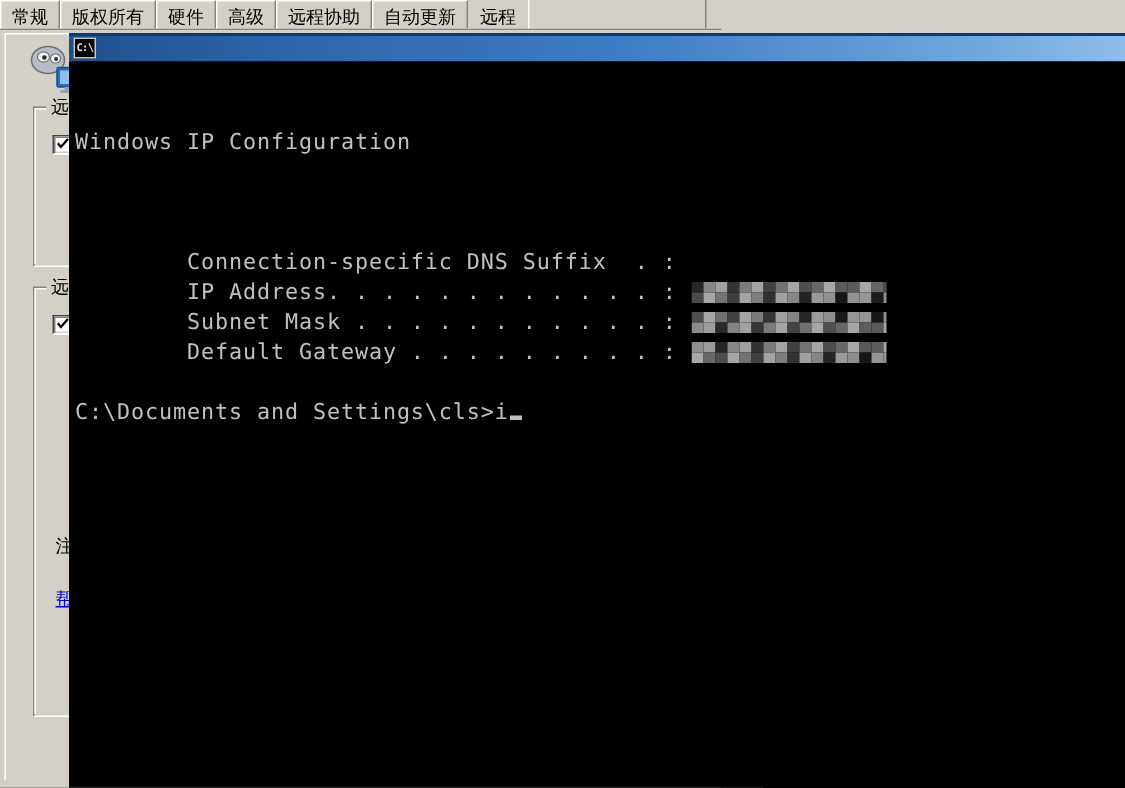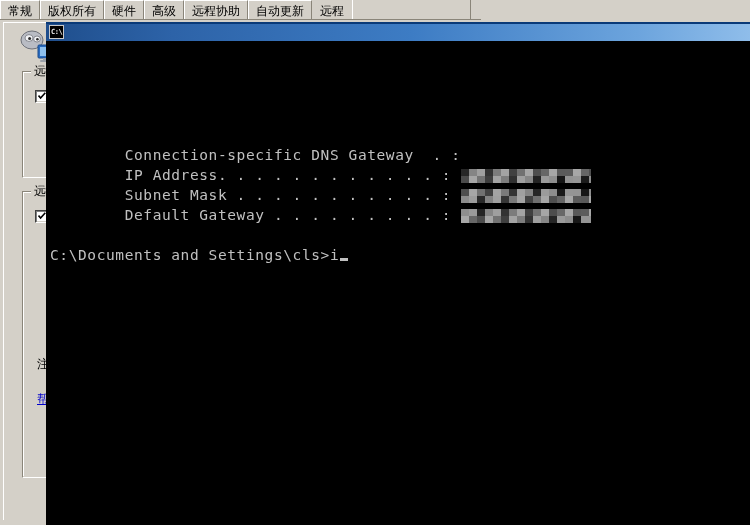--- a/index.html
+++ b/index.html
@@ -360,23 +360,24 @@
   <div id="console-titlebar">
     <div id="console-titlebar-top"></div>
     <div id="cmd-icon">
       <span>C:\</span>
     </div>
   </div>
   <div id="console-leftedge"></div>
   <div id="console-body">
       <div class="cline blank"></div>
       <div class="cline blank"></div>
-      <div class="cline blank"></div>
-      <div class="cline blank"></div>
-      <div class="cline blank"></div>
-      <div class="cline">        Connection-specific DNS Gateway  . : </div>
+      <div class="cline">Windows IP Configuration</div>
+      <div class="cline blank"></div>
+      <div class="cline blank"></div>
+      <div class="cline blank"></div>
+      <div class="cline">        Connection-specific DNS Suffix  . : </div>
       <div class="cline">        IP Address. . . . . . . . . . . . : <span class="redact" style="width: 130px;"><i style="left: 0px; top: 0px; background: rgb(39, 39, 39);"></i><i style="left: 8px; top: 0px; background: rgb(133, 133, 133);"></i><i style="left: 16px; top: 0px; background: rgb(160, 160, 160);"></i><i style="left: 24px; top: 0px; background: rgb(52, 52, 52);"></i><i style="left: 32px; top: 0px; background: rgb(124, 124, 124);"></i><i style="left: 40px; top: 0px; background: rgb(164, 164, 164);"></i><i style="left: 48px; top: 0px; background: rgb(65, 65, 65);"></i><i style="left: 56px; top: 0px; background: rgb(113, 113, 113);"></i><i style="left: 64px; top: 0px; background: rgb(166, 166, 166);"></i><i style="left: 72px; top: 0px; background: rgb(78, 78, 78);"></i><i style="left: 80px; top: 0px; background: rgb(103, 103, 103);"></i><i style="left: 88px; top: 0px; background: rgb(167, 167, 167);"></i><i style="left: 96px; top: 0px; background: rgb(90, 90, 90);"></i><i style="left: 104px; top: 0px; background: rgb(91, 91, 91);"></i><i style="left: 112px; top: 0px; background: rgb(167, 167, 167);"></i><i style="left: 120px; top: 0px; background: rgb(102, 102, 102);"></i><i style="left: 128px; top: 0px; background: rgb(79, 79, 79);"></i><i style="left: 0px; top: 7px; background: rgb(75, 75, 75);"></i><i style="left: 8px; top: 7px; background: rgb(166, 166, 166);"></i><i style="left: 16px; top: 7px; background: rgb(116, 116, 116);"></i><i style="left: 24px; top: 7px; background: rgb(62, 62, 62);"></i><i style="left: 32px; top: 7px; background: rgb(163, 163, 163);"></i><i style="left: 40px; top: 7px; background: rgb(126, 126, 126);"></i><i style="left: 48px; top: 7px; background: rgb(49, 49, 49);"></i><i style="left: 56px; top: 7px; background: rgb(159, 159, 159);"></i><i style="left: 64px; top: 7px; background: rgb(135, 135, 135);"></i><i style="left: 72px; top: 7px; background: rgb(35, 35, 35);"></i><i style="left: 80px; top: 7px; background: rgb(154, 154, 154);"></i><i style="left: 88px; top: 7px; background: rgb(143, 143, 143);"></i><i style="left: 96px; top: 7px; background: rgb(22, 22, 22);"></i><i style="left: 104px; top: 7px; background: rgb(147, 147, 147);"></i><i style="left: 112px; top: 7px; background: rgb(150, 150, 150);"></i><i style="left: 120px; top: 7px; background: rgb(27, 27, 27);"></i><i style="left: 128px; top: 7px; background: rgb(140, 140, 140);"></i></span></div>
       <div class="cline">        Subnet Mask . . . . . . . . . . . : <span class="redact" style="width: 130px;"><i style="left: 0px; top: 0px; background: rgb(78, 78, 78);"></i><i style="left: 8px; top: 0px; background: rgb(166, 166, 166);"></i><i style="left: 16px; top: 0px; background: rgb(113, 113, 113);"></i><i style="left: 24px; top: 0px; background: rgb(66, 66, 66);"></i><i style="left: 32px; top: 0px; background: rgb(164, 164, 164);"></i><i style="left: 40px; top: 0px; background: rgb(123, 123, 123);"></i><i style="left: 48px; top: 0px; background: rgb(52, 52, 52);"></i><i style="left: 56px; top: 0px; background: rgb(160, 160, 160);"></i><i style="left: 64px; top: 0px; background: rgb(132, 132, 132);"></i><i style="left: 72px; top: 0px; background: rgb(39, 39, 39);"></i><i style="left: 80px; top: 0px; background: rgb(155, 155, 155);"></i><i style="left: 88px; top: 0px; background: rgb(141, 141, 141);"></i><i style="left: 96px; top: 0px; background: rgb(25, 25, 25);"></i><i style="left: 104px; top: 0px; background: rgb(149, 149, 149);"></i><i style="left: 112px; top: 0px; background: rgb(148, 148, 148);"></i><i style="left: 120px; top: 0px; background: rgb(23, 23, 23);"></i><i style="left: 128px; top: 0px; background: rgb(142, 142, 142);"></i><i style="left: 0px; top: 7px; background: rgb(140, 140, 140);"></i><i style="left: 8px; top: 7px; background: rgb(156, 156, 156);"></i><i style="left: 16px; top: 7px; background: rgb(41, 41, 41);"></i><i style="left: 24px; top: 7px; background: rgb(131, 131, 131);"></i><i style="left: 32px; top: 7px; background: rgb(161, 161, 161);"></i><i style="left: 40px; top: 7px; background: rgb(54, 54, 54);"></i><i style="left: 48px; top: 7px; background: rgb(122, 122, 122);"></i><i style="left: 56px; top: 7px; background: rgb(164, 164, 164);"></i><i style="left: 64px; top: 7px; background: rgb(67, 67, 67);"></i><i style="left: 72px; top: 7px; background: rgb(112, 112, 112);"></i><i style="left: 80px; top: 7px; background: rgb(166, 166, 166);"></i><i style="left: 88px; top: 7px; background: rgb(80, 80, 80);"></i><i style="left: 96px; top: 7px; background: rgb(101, 101, 101);"></i><i style="left: 104px; top: 7px; background: rgb(167, 167, 167);"></i><i style="left: 112px; top: 7px; background: rgb(92, 92, 92);"></i><i style="left: 120px; top: 7px; background: rgb(89, 89, 89);"></i><i style="left: 128px; top: 7px; background: rgb(167, 167, 167);"></i></span></div>
       <div class="cline">        Default Gateway . . . . . . . . . : <span class="redact" style="width: 130px;"><i style="left: 0px; top: 0px; background: rgb(142, 142, 142);"></i><i style="left: 8px; top: 0px; background: rgb(154, 154, 154);"></i><i style="left: 16px; top: 0px; background: rgb(37, 37, 37);"></i><i style="left: 24px; top: 0px; background: rgb(134, 134, 134);"></i><i style="left: 32px; top: 0px; background: rgb(159, 159, 159);"></i><i style="left: 40px; top: 0px; background: rgb(51, 51, 51);"></i><i style="left: 48px; top: 0px; background: rgb(124, 124, 124);"></i><i style="left: 56px; top: 0px; background: rgb(163, 163, 163);"></i><i style="left: 64px; top: 0px; background: rgb(64, 64, 64);"></i><i style="left: 72px; top: 0px; background: rgb(114, 114, 114);"></i><i style="left: 80px; top: 0px; background: rgb(166, 166, 166);"></i><i style="left: 88px; top: 0px; background: rgb(77, 77, 77);"></i><i style="left: 96px; top: 0px; background: rgb(104, 104, 104);"></i><i style="left: 104px; top: 0px; background: rgb(167, 167, 167);"></i><i style="left: 112px; top: 0px; background: rgb(89, 89, 89);"></i><i style="left: 120px; top: 0px; background: rgb(92, 92, 92);"></i><i style="left: 128px; top: 0px; background: rgb(167, 167, 167);"></i><i style="left: 0px; top: 7px; background: rgb(167, 167, 167);"></i><i style="left: 8px; top: 7px; background: rgb(104, 104, 104);"></i><i style="left: 16px; top: 7px; background: rgb(76, 76, 76);"></i><i style="left: 24px; top: 7px; background: rgb(166, 166, 166);"></i><i style="left: 32px; top: 7px; background: rgb(115, 115, 115);"></i><i style="left: 40px; top: 7px; background: rgb(63, 63, 63);"></i><i style="left: 48px; top: 7px; background: rgb(163, 163, 163);"></i><i style="left: 56px; top: 7px; background: rgb(125, 125, 125);"></i><i style="left: 64px; top: 7px; background: rgb(50, 50, 50);"></i><i style="left: 72px; top: 7px; background: rgb(159, 159, 159);"></i><i style="left: 80px; top: 7px; background: rgb(134, 134, 134);"></i><i style="left: 88px; top: 7px; background: rgb(37, 37, 37);"></i><i style="left: 96px; top: 7px; background: rgb(154, 154, 154);"></i><i style="left: 104px; top: 7px; background: rgb(142, 142, 142);"></i><i style="left: 112px; top: 7px; background: rgb(23, 23, 23);"></i><i style="left: 120px; top: 7px; background: rgb(148, 148, 148);"></i><i style="left: 128px; top: 7px; background: rgb(149, 149, 149);"></i></span></div>
       <div class="cline blank"></div>
       <div class="cline">C:\Documents and Settings\cls&gt;i<span class="cursor"></span></div>
     </div>
 </div>
 
 </body></html>

